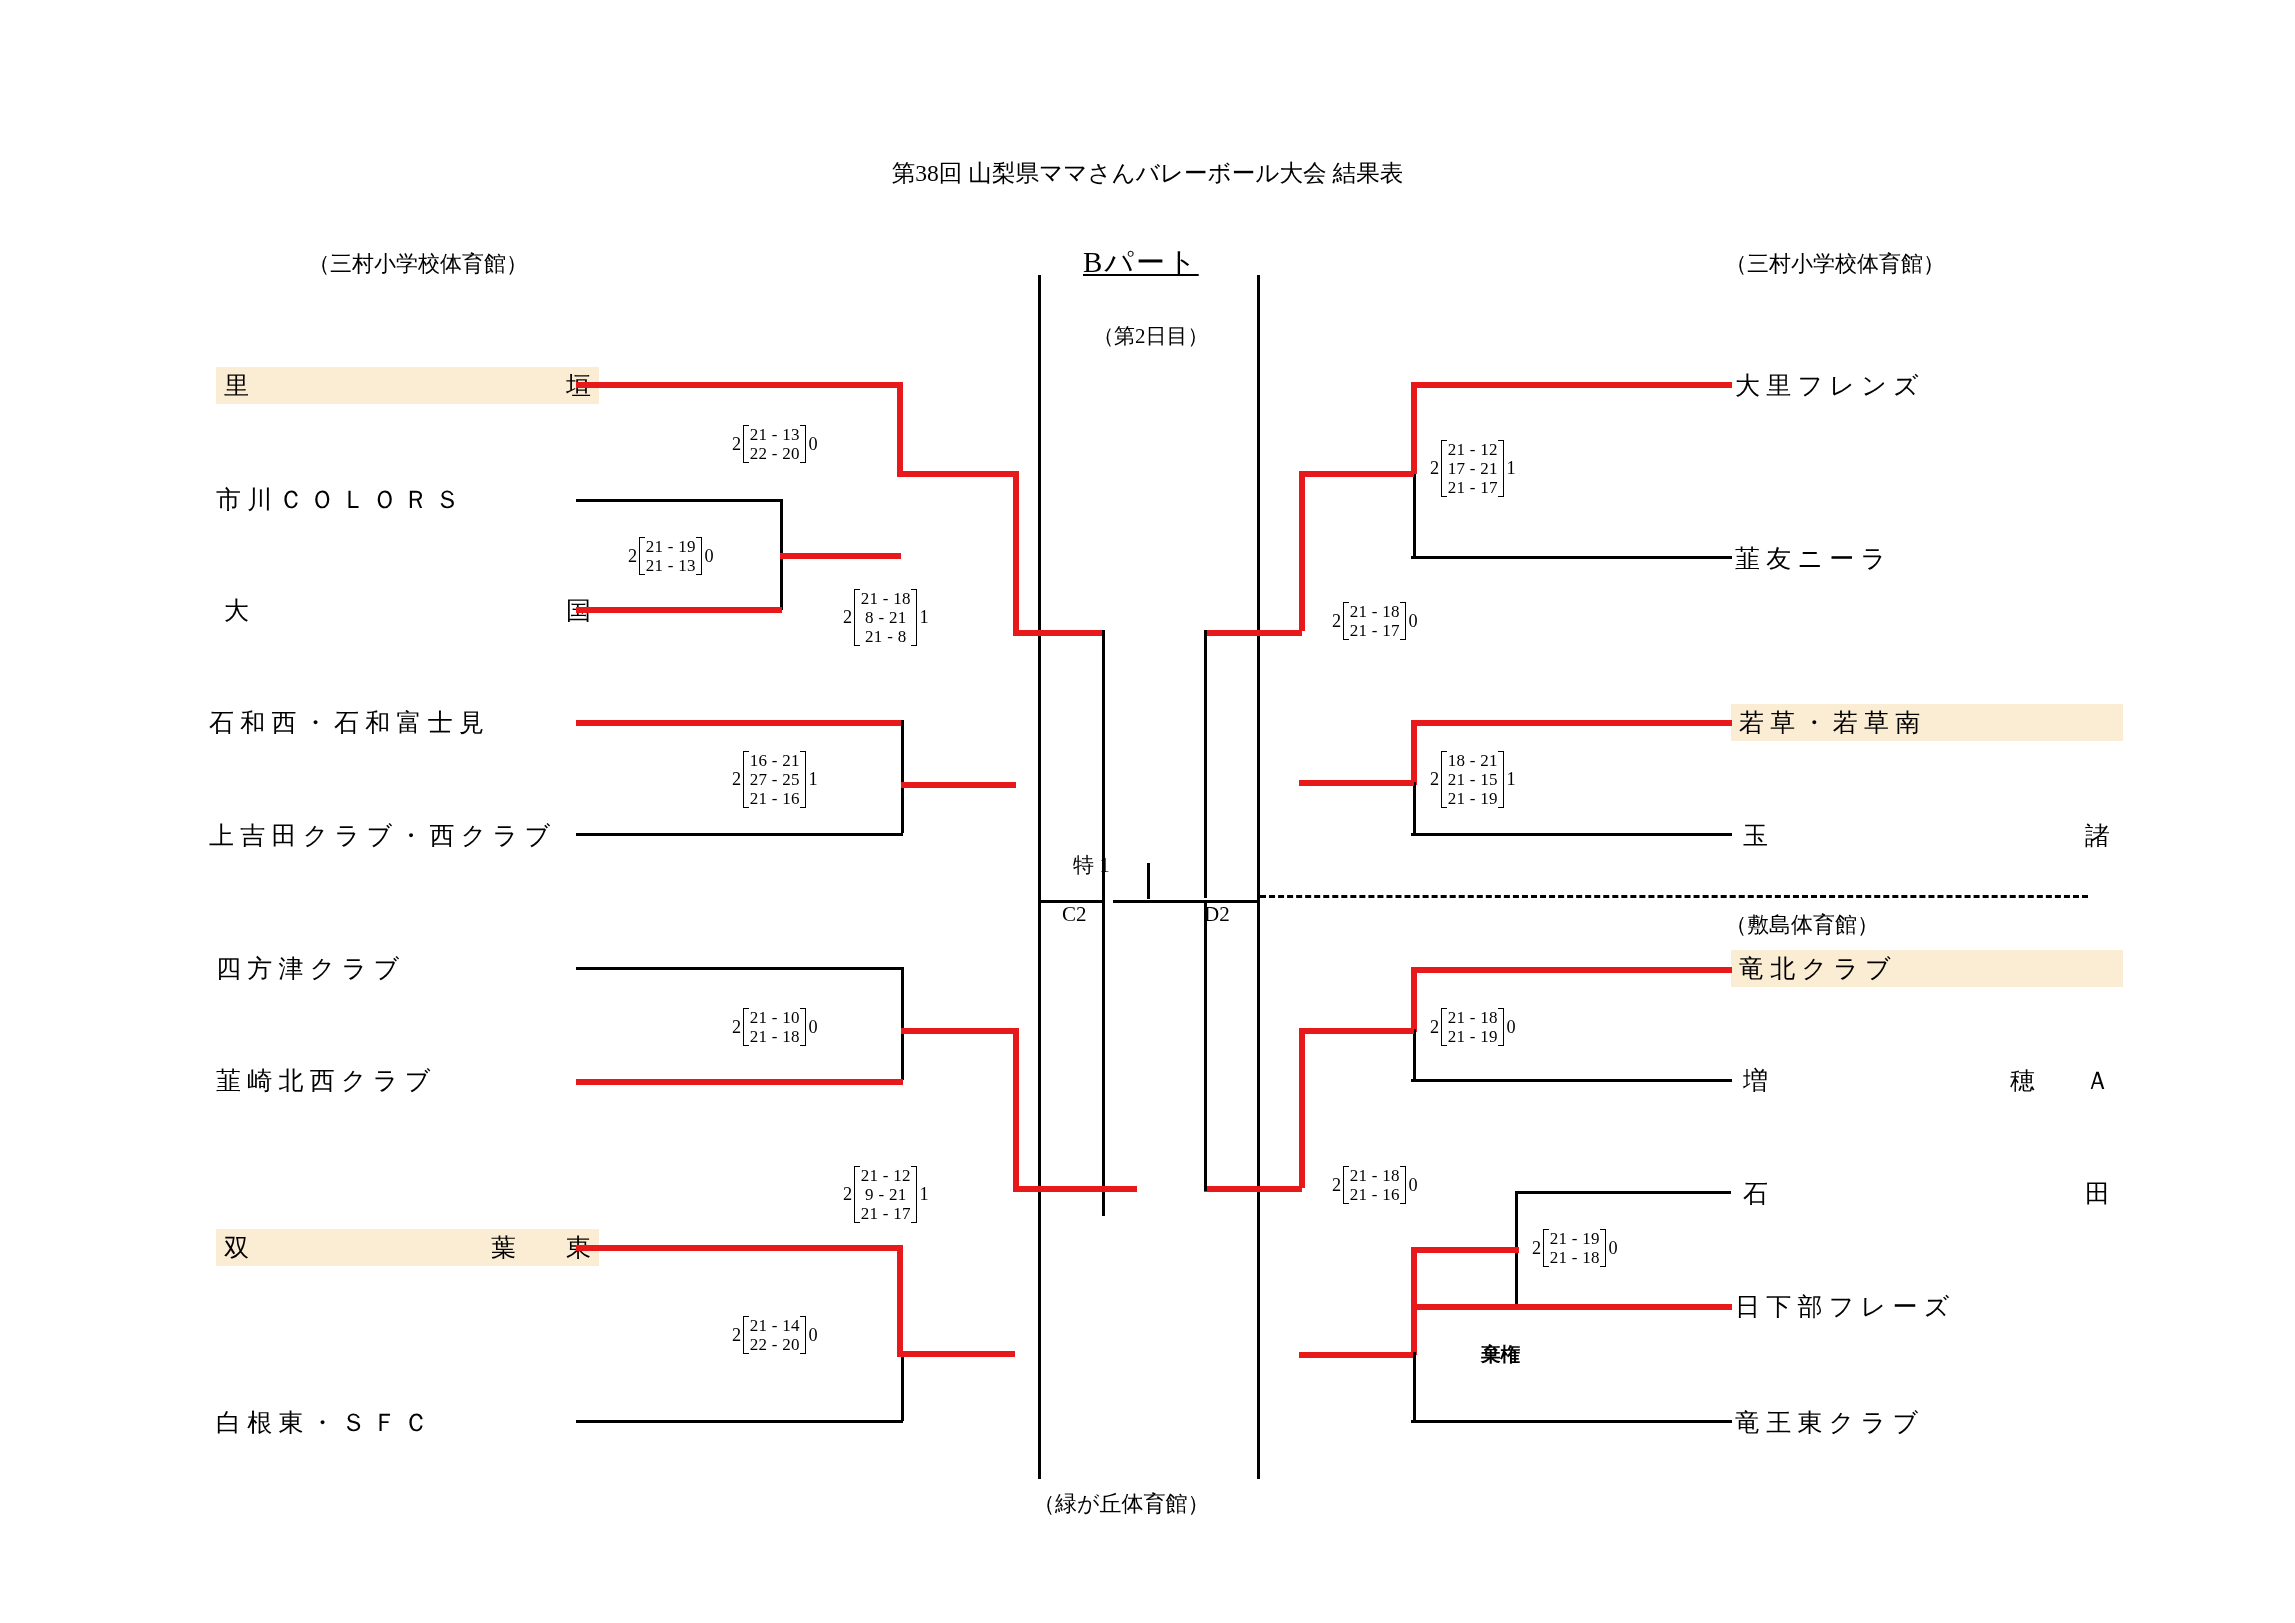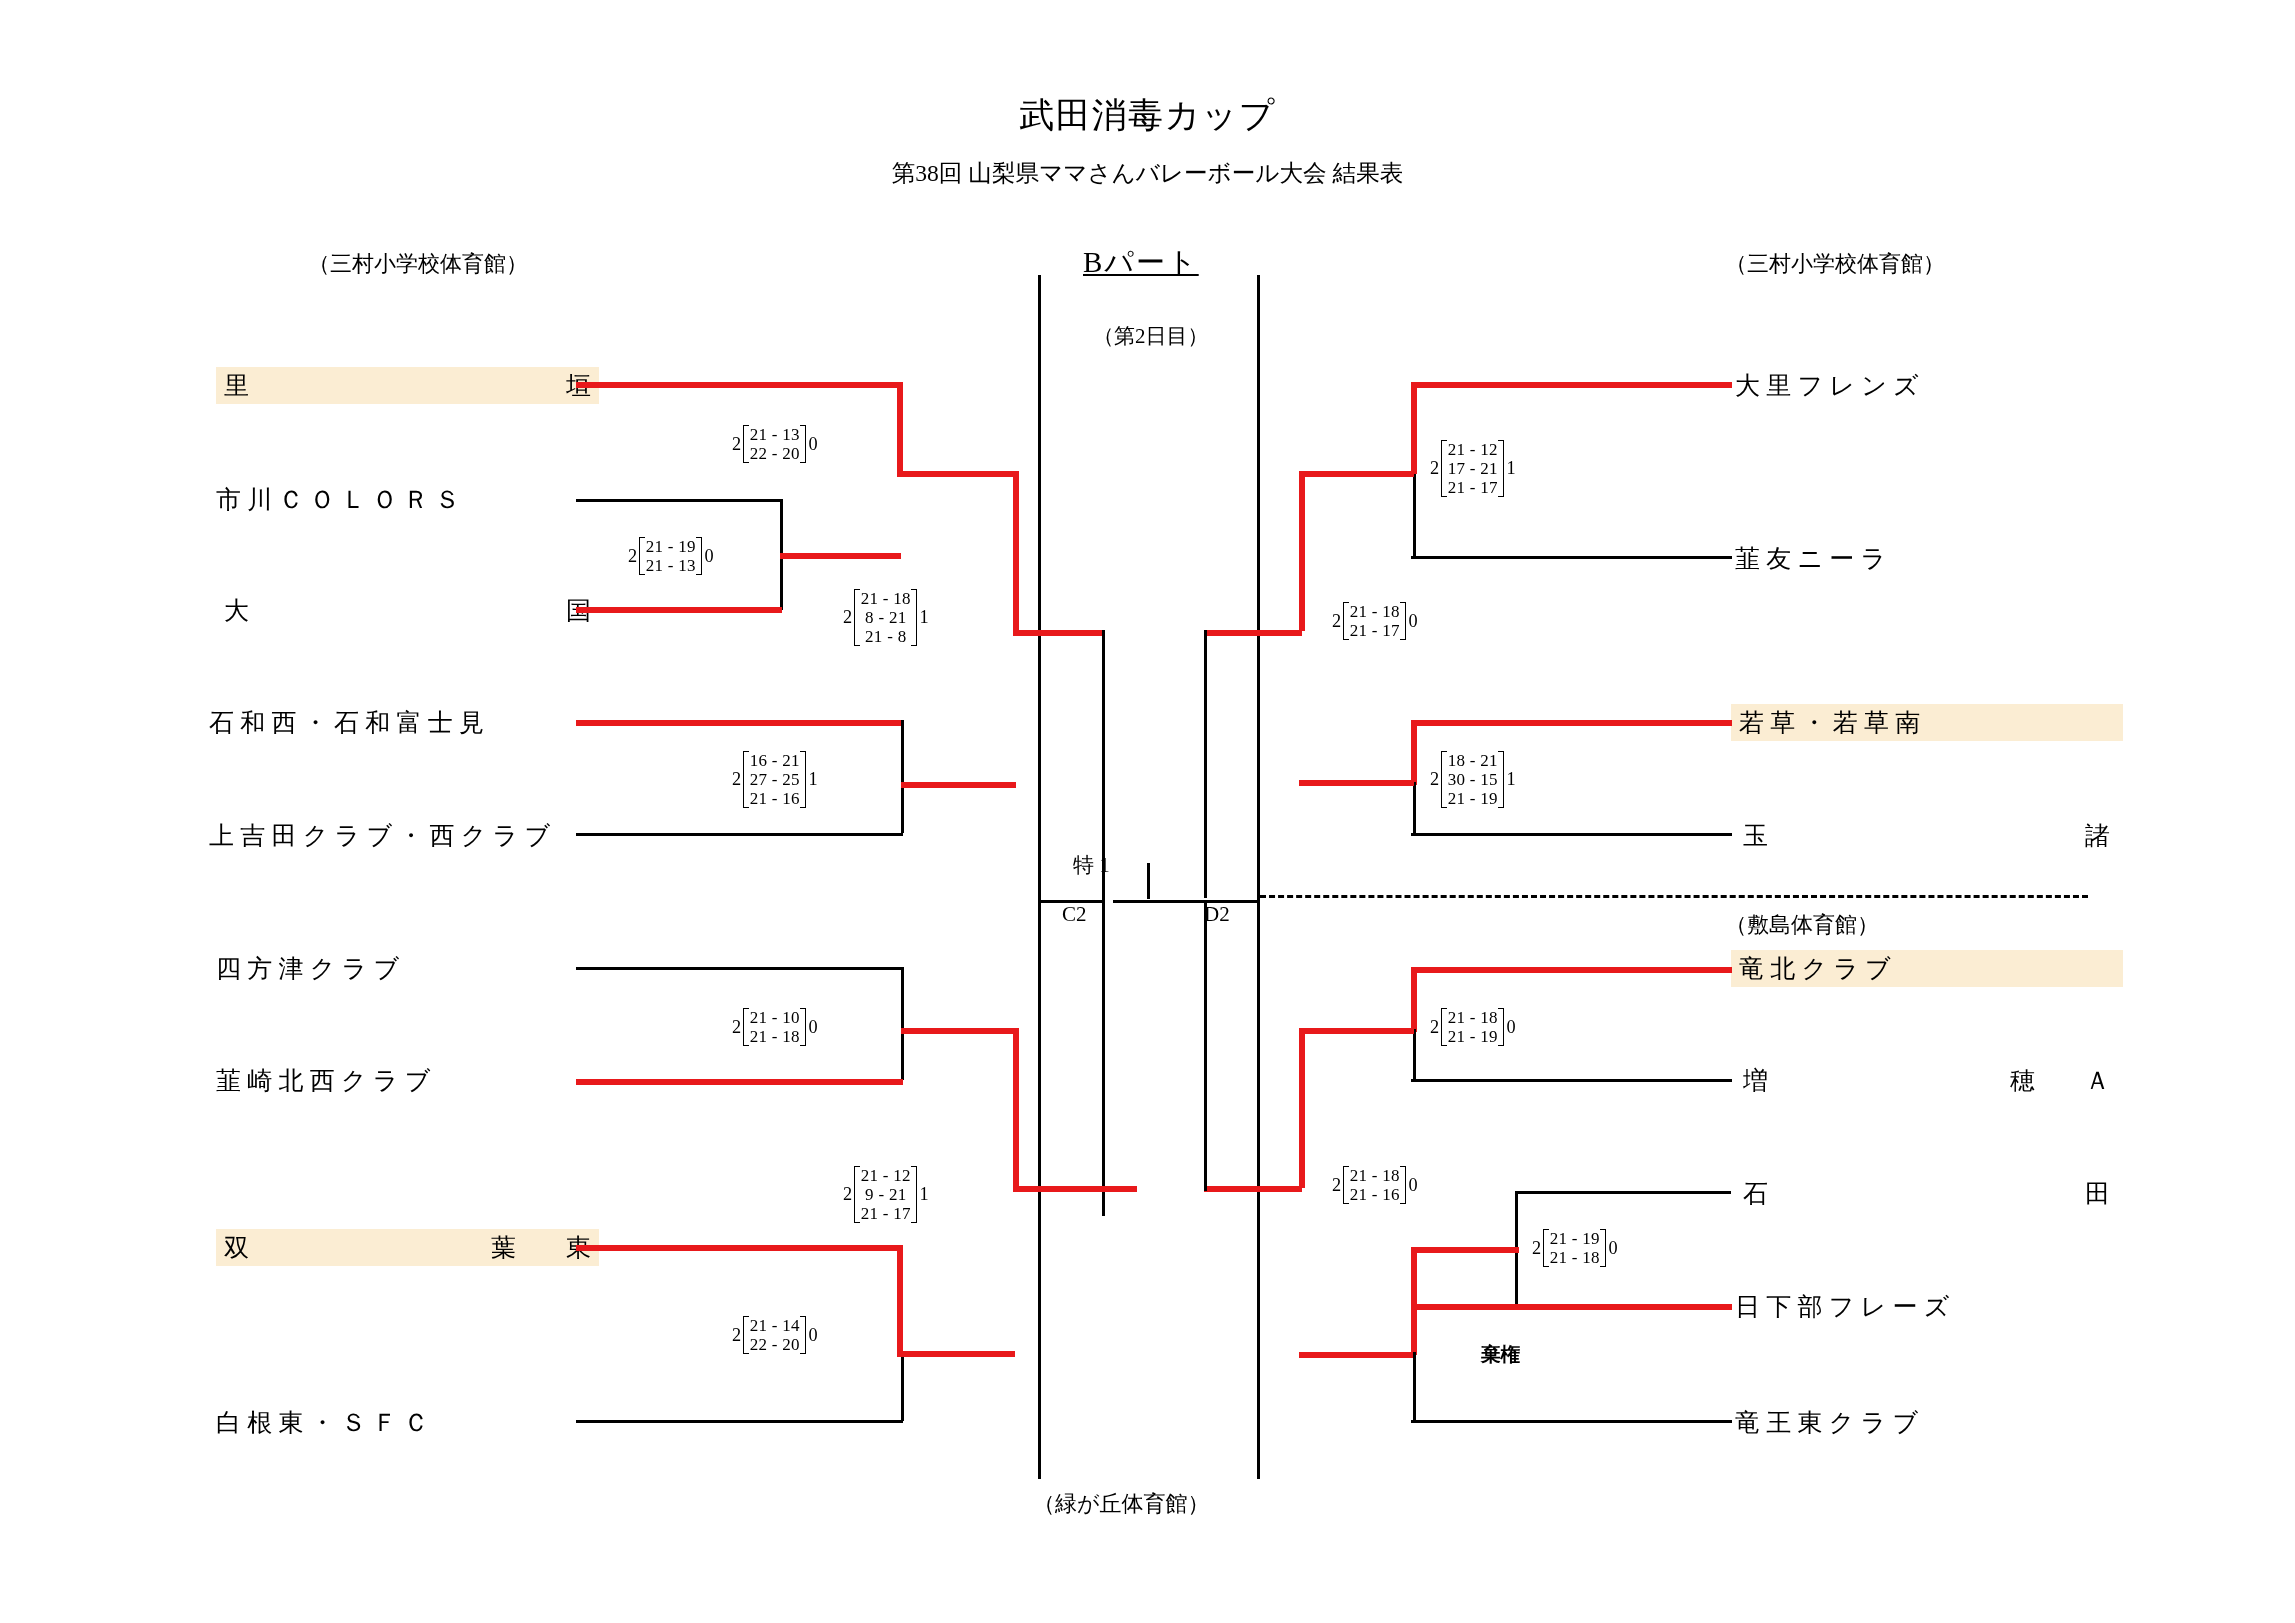--- a/index.html
+++ b/index.html
@@ -37,21 +37,20 @@
   .sets div{letter-spacing:0.3px;}
 
   .lab{position:absolute;font-size:21px;}
   .kiken{position:absolute;font-size:19.6px;font-weight:bold;}
 </style>
 </head>
 <body>
 
 <div id="stage">
 
-  <div class="abs ttl" style="left:0;top:92px;">武田消毒カップ</div>
   <div class="abs sub" style="left:0;top:157px;">第38回  山梨県ママさんバレーボール大会  結果表</div>
 
   <div class="abs gym" style="left:308px;top:249px;">（三村小学校体育館）</div>
   <div class="abs gym" style="left:1725px;top:249px;">（三村小学校体育館）</div>
   <div class="abs part" style="left:1083px;top:243px;">Bパート</div>
   <div class="abs day" style="left:1093px;top:322px;">（第2日目）</div>
   <div class="abs gym" style="left:1725px;top:910px;">（敷島体育館）</div>
   <div class="abs gym" style="left:1033px;top:1489px;">（緑が丘体育館）</div>
 
   <div class="vline" style="left:1038px;top:275px;height:1204px;"></div>
@@ -312,21 +311,21 @@
     </span>
       </span>
     <span class="right">0</span>
   </div>
 
   <div class="score" style="left:1430px;top:751px;">
     <span class="left">2</span>
     <span class="brk">
         <span class="sets">
       <div>18 - 21</div>
-      <div>30 - 15</div>
+      <div>21 - 15</div>
       <div>21 - 19</div>
     </span>
       </span>
     <span class="right">1</span>
   </div>
 
   <div class="score" style="left:1430px;top:1008px;">
     <span class="left">2</span>
     <span class="brk">
         <span class="sets">

